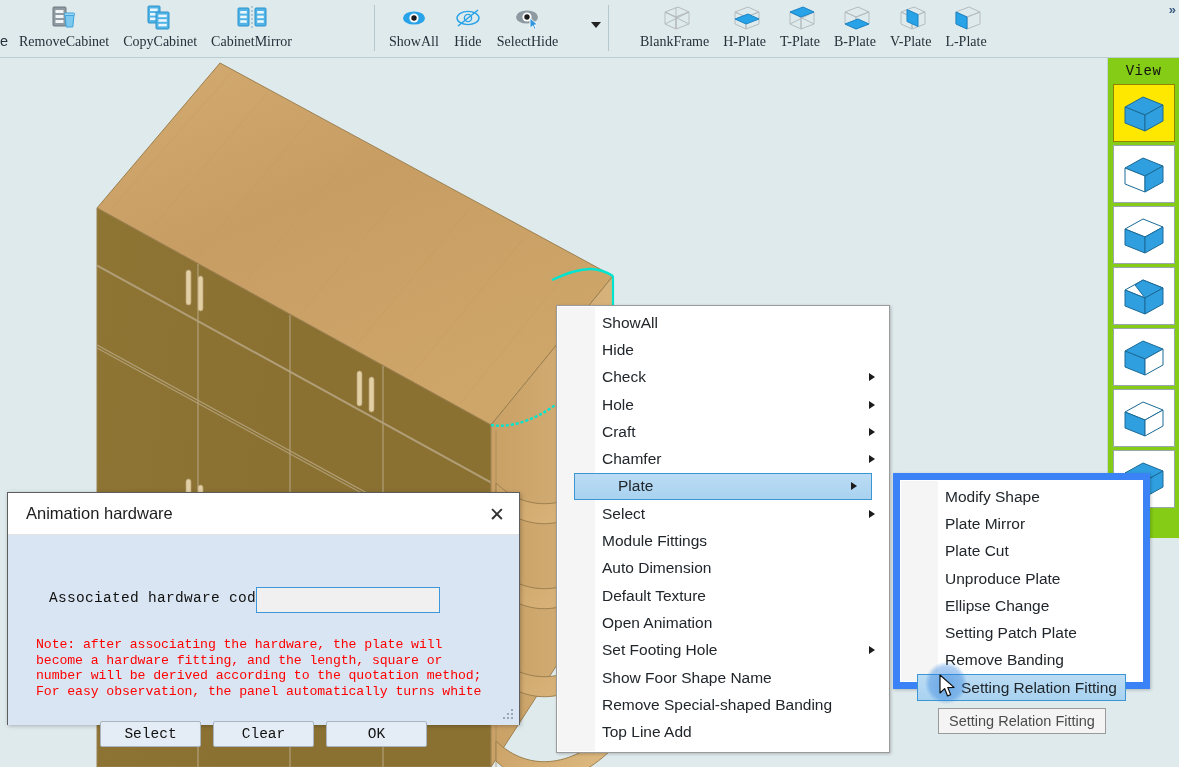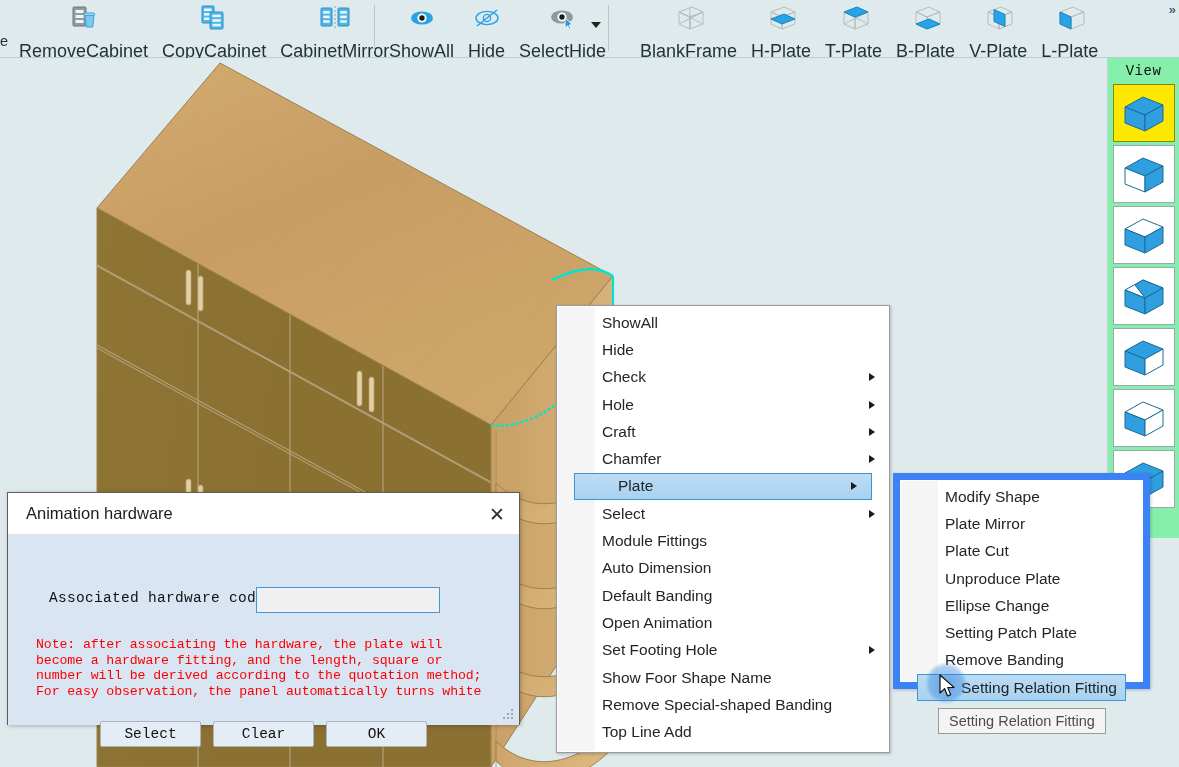--- a/index.html
+++ b/index.html
@@ -26,22 +26,22 @@
   }
   .tb-group { position: absolute; top: 0; height: 57px; display: flex; align-items: flex-start; }
   .tb-item {
     display: flex; flex-direction: column; align-items: center; justify-content: flex-start;
     padding: 3px 7px 0 7px;
     cursor: default;
     position: relative;
   }
   .tb-icon { height: 30px; display: flex; align-items: center; justify-content: center; }
   .tb-label {
-    font-size: 18px; color: #23313a; margin-top: 8px; white-space: nowrap;
-    font-family: Liberation Sans, sans-serif;
+    font-size: 14px; color: #23313a; margin-top: 1px; white-space: nowrap;
+    font-family: Liberation Serif, serif;
   }
   .tb-sep {
     position: absolute; top: 5px; width: 1px; height: 46px; background: #b6c8cd;
   }
   #tb-clipped-e {
     position: absolute; left: 0px; top: 33px; font-size: 14.5px; color: #23313a;
   }
   #tb-more {
     position: absolute; right: 4px; top: 2px; font-size: 13px; color: #3a5a80;
     font-weight: bold; letter-spacing: -1px;
@@ -59,21 +59,21 @@
     width: 1179px; height: 709px;
     background: #dfeaec;
     overflow: hidden;
   }
   #scene { position: absolute; left: 0; top: 0; width: 1179px; height: 709px; }
 
   
   #view-panel {
     position: absolute; right: 0px; top: 58px;
     width: 72px; height: 480px;
-    background: #86efac;
+    background: #84cc16;
     border-left: 1px solid #c4d3d7;
     box-sizing: border-box;
   }
   #view-panel-title {
     text-align: center; font-family: "Liberation Mono", monospace;
     font-size: 14px; color: #111; margin-top: 5px; letter-spacing: 0.5px;
   }
   .view-thumb {
     width: 62px; height: 58px;
     margin: 0 auto 3px auto;
@@ -590,21 +590,21 @@
         <span>Select</span>
         <i class="arrow"></i>
       </div>
     <div class="mi">
         <span>Module Fittings</span>
       </div>
     <div class="mi">
         <span>Auto Dimension</span>
       </div>
     <div class="mi">
-        <span>Default Banding</span>
+        <span>Default Texture</span>
       </div>
     <div class="mi">
         <span>Open Animation</span>
       </div>
     <div class="mi">
         <span>Set Footing Hole</span>
         <i class="arrow"></i>
       </div>
     <div class="mi">
         <span>Show Foor Shape Name</span>

